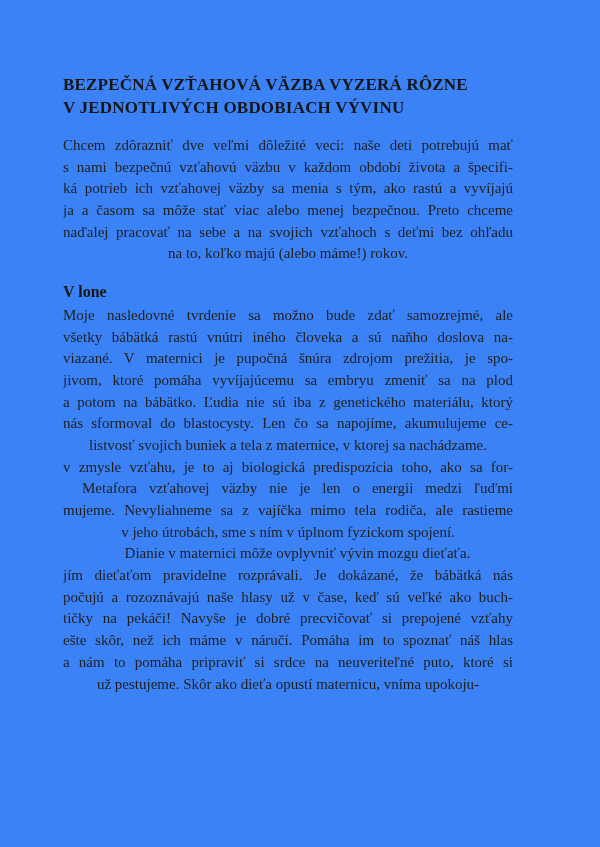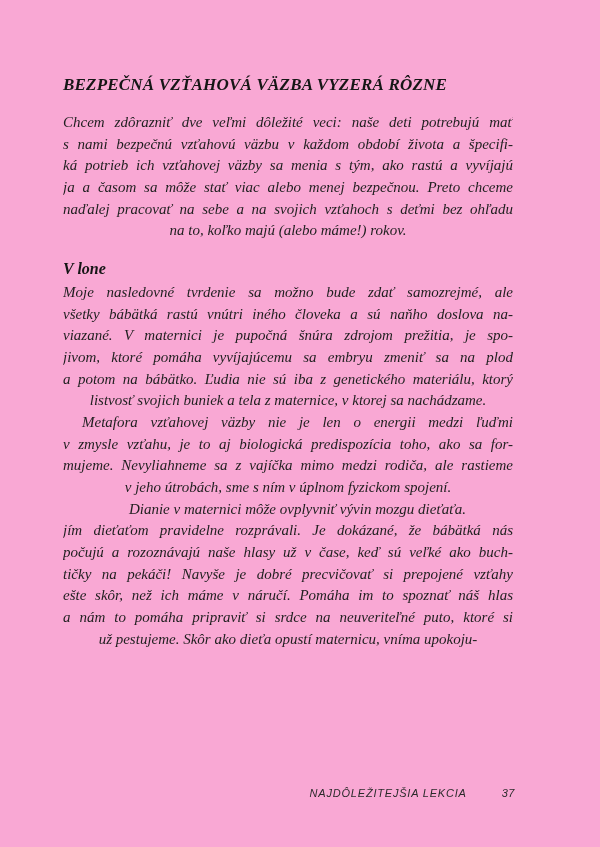--- a/index.html
+++ b/index.html
@@ -5,27 +5,26 @@
 <style>
   html, body {
     margin: 0;
     padding: 0;
     background: #ffffff;
   }
   .page {
     position: relative;
     width: 600px;
     height: 847px;
-    background: #f9a8d4;
+    background: #3b82f6;
     font-family: "Liberation Serif", serif;
     color: #1f1f1f;
     overflow: hidden;
     box-sizing: border-box;
     padding-top: 73px;
-    font-style: italic;
   }
   .content {
     margin-left: 63px;
     width: 450px;
   }
   .heading {
     margin: 0;
     font-family: "Liberation Serif", serif;
     font-weight: bold;
     font-size: 17px;
@@ -90,55 +89,53 @@
     letter-spacing: 0.5px;
   }
 </style>
 </head>
 <body>
 
 <div class="page">
   <div class="content">
     <h1 class="heading">
       <span class="hline">BEZPEČNÁ VZŤAHOVÁ VÄZBA VYZERÁ RÔZNE</span>
+      <span class="hline">V JEDNOTLIVÝCH OBDOBIACH VÝVINU</span>
     </h1>
     <div class="body-text" id="body-sections">
         <div class="paragraph">
           <div class="line just">Chcem zdôrazniť dve veľmi dôležité veci: naše deti potrebujú mať</div>
           <div class="line just">s nami bezpečnú vzťahovú väzbu v každom období života a špecifi-</div>
           <div class="line just">ká potrieb ich vzťahovej väzby sa menia s tým, ako rastú a vyvíjajú</div>
           <div class="line just">ja a časom sa môže stať viac alebo menej bezpečnou. Preto chceme</div>
           <div class="line just">naďalej pracovať na sebe a na svojich vzťahoch s deťmi bez ohľadu</div>
           <div class="line">na to, koľko majú (alebo máme!) rokov.</div>
         </div>
         <div class="subheading">V lone</div>
         <div class="paragraph">
           <div class="line just">Moje nasledovné tvrdenie sa možno bude zdať samozrejmé, ale</div>
           <div class="line just">všetky bábätká rastú vnútri iného človeka a sú naňho doslova na-</div>
           <div class="line just">viazané. V maternici je pupočná šnúra zdrojom prežitia, je spo-</div>
           <div class="line just">jivom, ktoré pomáha vyvíjajúcemu sa embryu zmeniť sa na plod</div>
           <div class="line just">a potom na bábätko. Ľudia nie sú iba z genetického materiálu, ktorý</div>
+          <div class="line just">nás sformoval do blastocysty. Len čo sa napojíme, akumulujeme ce-</div>
           <div class="line">listvosť svojich buniek a tela z maternice, v ktorej sa nachádzame.</div>
         </div>
         <div class="paragraph">
+          <div class="line just">v zmysle vzťahu, je to aj biologická predispozícia toho, ako sa for-</div>
           <div class="line just first">Metafora vzťahovej väzby nie je len o energii medzi ľuďmi</div>
-          <div class="line just">v zmysle vzťahu, je to aj biologická predispozícia toho, ako sa for-</div>
-          <div class="line just">mujeme. Nevyliahneme sa z vajíčka mimo medzi rodiča, ale rastieme</div>
+          <div class="line just">mujeme. Nevyliahneme sa z vajíčka mimo tela rodiča, ale rastieme</div>
           <div class="line">v jeho útrobách, sme s ním v úplnom fyzickom spojení.</div>
         </div>
         <div class="paragraph">
           <div class="line first">Dianie v maternici môže ovplyvniť vývin mozgu dieťaťa.</div>
         </div>
         <div class="paragraph">
           <div class="line just">jím dieťaťom pravidelne rozprávali. Je dokázané, že bábätká nás</div>
           <div class="line just">počujú a rozoznávajú naše hlasy už v čase, keď sú veľké ako buch-</div>
           <div class="line just">tičky na pekáči! Navyše je dobré precvičovať si prepojené vzťahy</div>
           <div class="line just">ešte skôr, než ich máme v náručí. Pomáha im to spoznať náš hlas</div>
           <div class="line just">a nám to pomáha pripraviť si srdce na neuveriteľné puto, ktoré si</div>
           <div class="line">už pestujeme. Skôr ako dieťa opustí maternicu, vníma upokoju-</div>
         </div>
       </div>
   </div>
-  <div class="footer">
-    <span class="chapter-label">NAJDÔLEŽITEJŠIA LEKCIA</span>
-    <span class="page-num">37</span>
-  </div>
 </div>
 
 </body></html>

